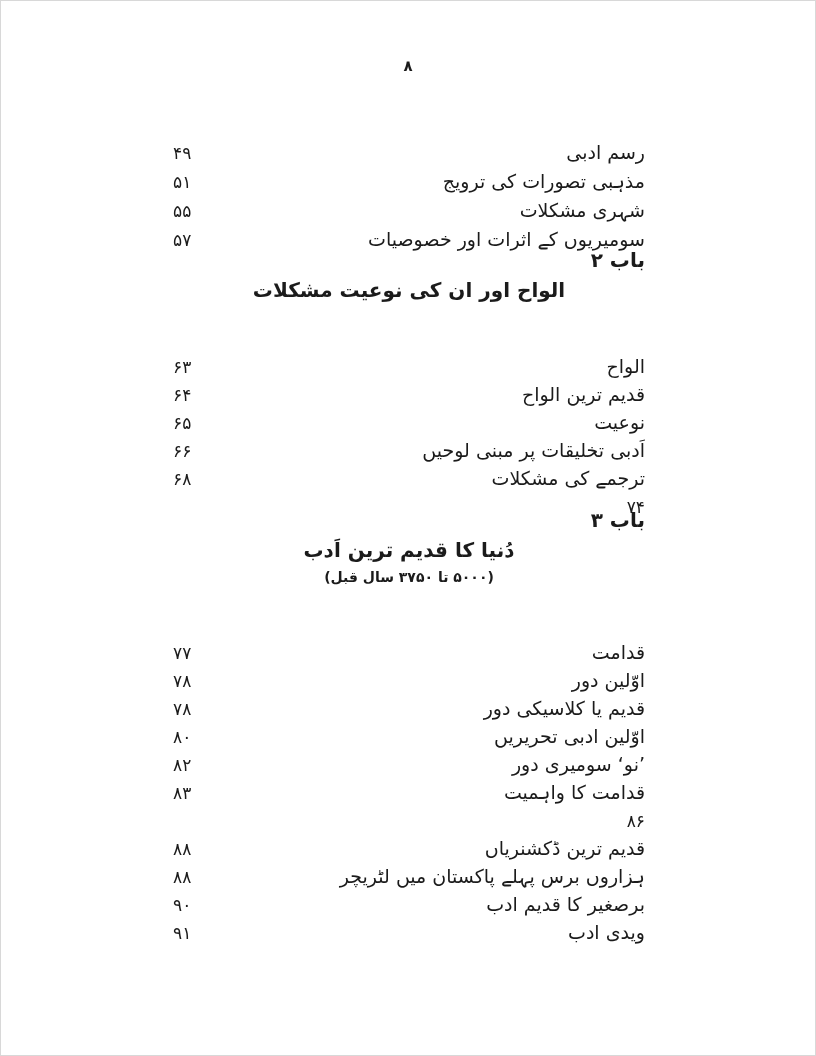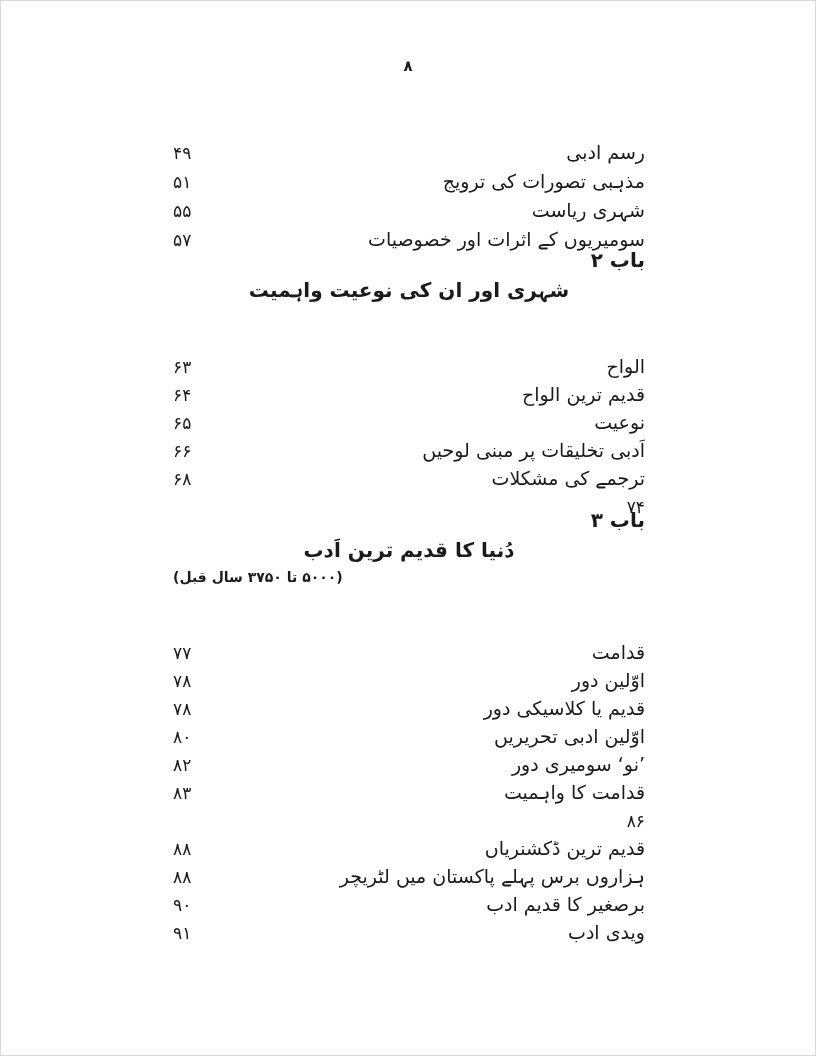--- a/index.html
+++ b/index.html
@@ -27,21 +27,21 @@
   .chapter.ch3{margin-top:26px;}
   .chapter-label{
     text-align:right;font-weight:bold;font-size:20px;
     height:30px;line-height:30px;
   }
   .chapter-title{
     text-align:center;font-weight:bold;font-size:20px;
     height:30px;line-height:30px;
   }
   .chapter-subtitle{
-    text-align:left;font-weight:bold;font-size:14px;
+    text-align:center;font-weight:bold;font-size:14px;
     height:26px;line-height:24px;
   }
   .chapter-entries{margin-top:6px;}
 </style>
 </head>
 <body>
 
 <div class="page">
 
   <div class="page-number-top">۸</div>
@@ -51,34 +51,34 @@
     <div class="entries">
       <div class="row">
         <span class="t">رسم ادبی</span>
         <span class="p">۴۹</span>
       </div>
       <div class="row">
         <span class="t">مذہبی تصورات کی ترویج</span>
         <span class="p">۵۱</span>
       </div>
       <div class="row">
-        <span class="t">شہری ریاست</span>
+        <span class="t">شہری مشکلات</span>
         <span class="p">۵۵</span>
       </div>
       <div class="row">
         <span class="t">سومیریوں کے اثرات اور خصوصیات</span>
         <span class="p">۵۷</span>
       </div>
     </div>
 
     <div class="chapter ch2">
       <div class="chapter-label">
         <span dir="ltr">باب ۲</span>
       </div>
-      <div class="chapter-title">شہری اور ان کی نوعیت واہمیت</div>
+      <div class="chapter-title">الواح اور ان کی نوعیت مشکلات</div>
       <div class="chapter-entries">
         <div class="row">
           <span class="t">الواح</span>
           <span class="p">۶۳</span>
         </div>
         <div class="row">
           <span class="t">قدیم ترین الواح</span>
           <span class="p">۶۴</span>
         </div>
         <div class="row">

